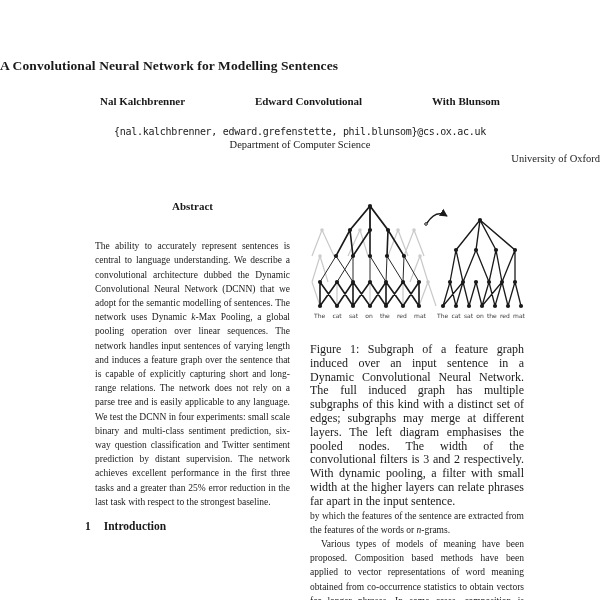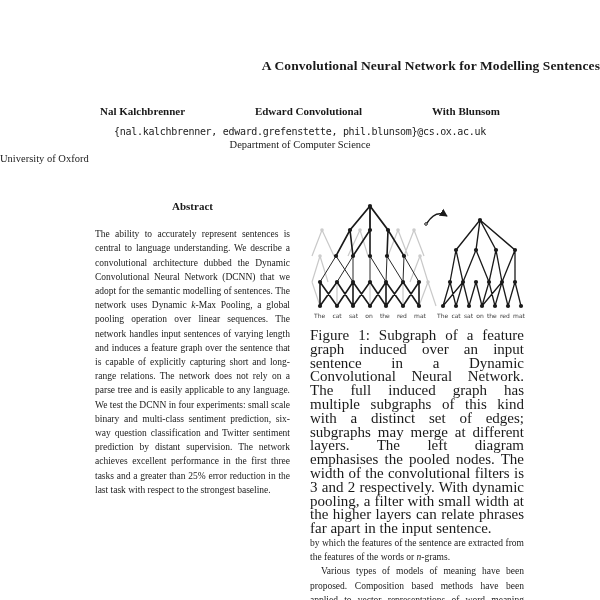--- a/index.html
+++ b/index.html
@@ -3,45 +3,45 @@
 <meta charset="utf-8">
 <style>
   * { margin:0; padding:0; box-sizing:border-box; }
   html,body { background:#ffffff; }
   .page {
     position:relative; width:600px; height:600px; background:#ffffff;
     color:#1a1a1a; font-family:"Liberation Serif","DejaVu Serif",serif;
     overflow:hidden;
   }
   .title {
-    position:absolute; top:58px; left:0; right:0; text-align:right;
+    position:absolute; top:58px; left:0; right:0; text-align:left;
     font-size:13.5px; font-weight:bold; letter-spacing:0.1px;
   }
   .authors {
-    position:absolute; top:105px; left:100px; right:100px;
+    position:absolute; top:95px; left:100px; right:100px;
     display:flex; justify-content:space-between;
     font-weight:bold; font-size:11px;
   }
   .emails {
     position:absolute; top:126px; left:0; right:0; text-align:center;
     font-family:"DejaVu Sans Mono","Liberation Mono",monospace;
     font-size:10px; letter-spacing:-0.3px; color:#222;
   }
   .affil-1 { position:absolute; top:139px; left:0; right:0; text-align:center; font-size:10.5px; }
-  .affil-2 { position:absolute; top:153px; left:0; right:0; text-align:left; font-size:10.5px; }
+  .affil-2 { position:absolute; top:153px; left:0; right:0; text-align:right; font-size:10.5px; }
   .col { position:absolute; top:196px; font-size:9.5px; line-height:14.2px; }
   .col-left  { left:85px;  width:215px; }
   .col-right { left:310px; width:214px; }
-  .abs-head { text-align:center; font-size:11px; font-weight:bold; margin:3px 0 14px; }
+  .abs-head { text-align:center; font-size:11px; font-weight:bold; margin:3px 0 26px; }
   .abs-body { margin:8px 10px; text-align:justify; }
   .sec-head { font-size:11.5px; font-weight:bold; margin:10px 0 8px; }
   .sec-num  { display:inline-block; margin-right:13px; }
   .body-text { text-align:justify; }
   .indent { text-indent:11px; }
-  .caption { margin-top:7px; font-size:15px; line-height:13.8px; text-align:justify; }
+  .caption { margin-top:21px; font-size:12px; line-height:13.8px; text-align:justify; }
   .figure { position:relative; height:126px; }
   .figure svg { position:absolute; top:0; left:0; }
   .words {
     position:absolute; top:113px; display:flex; justify-content:space-between;
     font-family:"DejaVu Sans","Liberation Sans",sans-serif;
     font-size:6px; color:#3a3a3a; white-space:nowrap;
   }
   .words-left  { left:4px;   width:112px; }
   .words-right { left:127px; width:88px; }
   .edge-bold   { stroke:#1a1a1a; fill:none; }
@@ -63,20 +63,21 @@
     <span>With Blunsom</span>
   </div>
 
   <div class="emails">{nal.kalchbrenner, edward.grefenstette, phil.blunsom}@cs.ox.ac.uk</div>
   <div class="affil-1">Department of Computer Science</div>
   <div class="affil-2">University of Oxford</div>
 
   <div class="col col-left">
     <h2 class="abs-head">Abstract</h2>
     <p class="abs-body"><span>The ability to accurately represent sentences is central to language understanding. We describe a convolutional architecture dubbed the Dynamic Convolutional Neural Network (DCNN) that we adopt for the semantic modelling of sentences. The network uses Dynamic </span><i>k</i><span>-Max Pooling, a global pooling operation over linear sequences. The network handles input sentences of varying length and induces a feature graph over the sentence that is capable of explicitly capturing short and long-range relations. The network does not rely on a parse tree and is easily applicable to any language. We test the DCNN in four experiments: small scale binary and multi-class sentiment prediction, six-way question classification and Twitter sentiment prediction by distant supervision. The network achieves excellent performance in the first three tasks and a greater than 25% error reduction in the last task with respect to the strongest baseline.</span></p>
+    <h2 class="sec-head"><span class="sec-num">1</span><span>Introduction</span></h2>
   </div>
 
   <div class="col col-right">
 
     <div class="figure">
       <svg width="214" height="122" viewBox="0 0 214 122">
         <defs>
           <marker id="ah" markerWidth="7" markerHeight="7" refX="5" refY="3.5" orient="auto">
             <path d="M0,0.6 L5.6,3.5 L0,6.4 Z" fill="#1a1a1a"></path>
           </marker>

